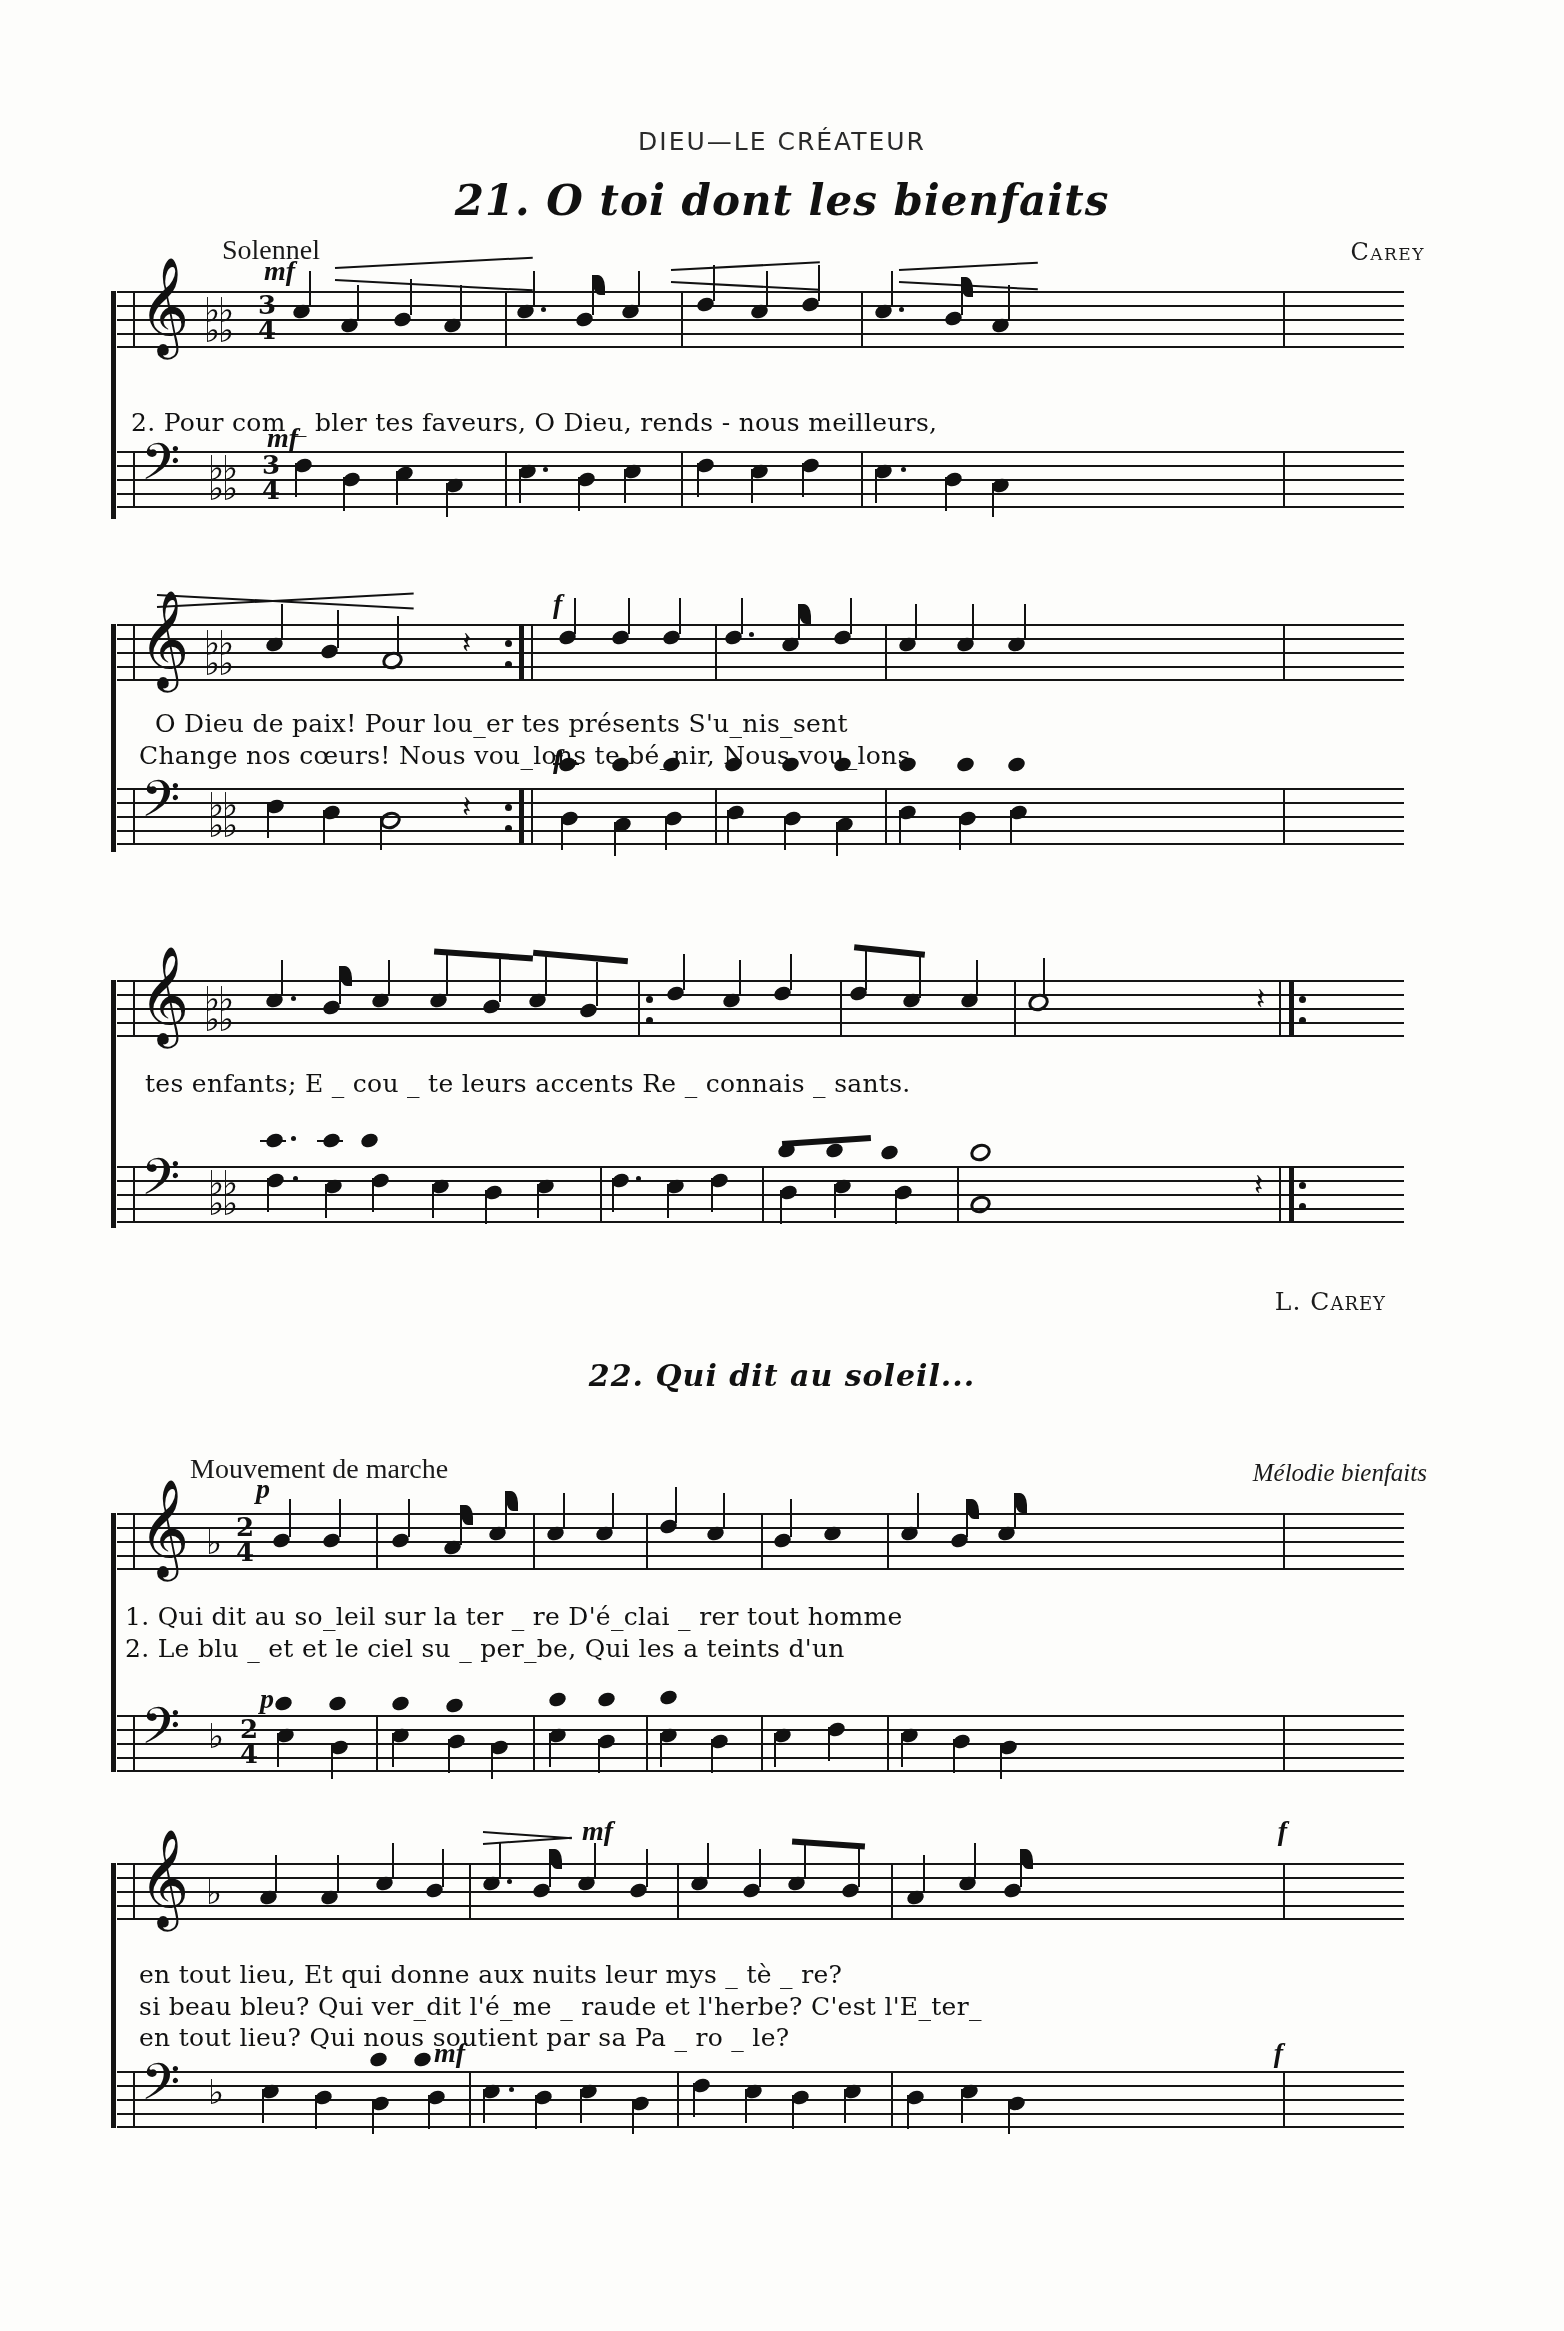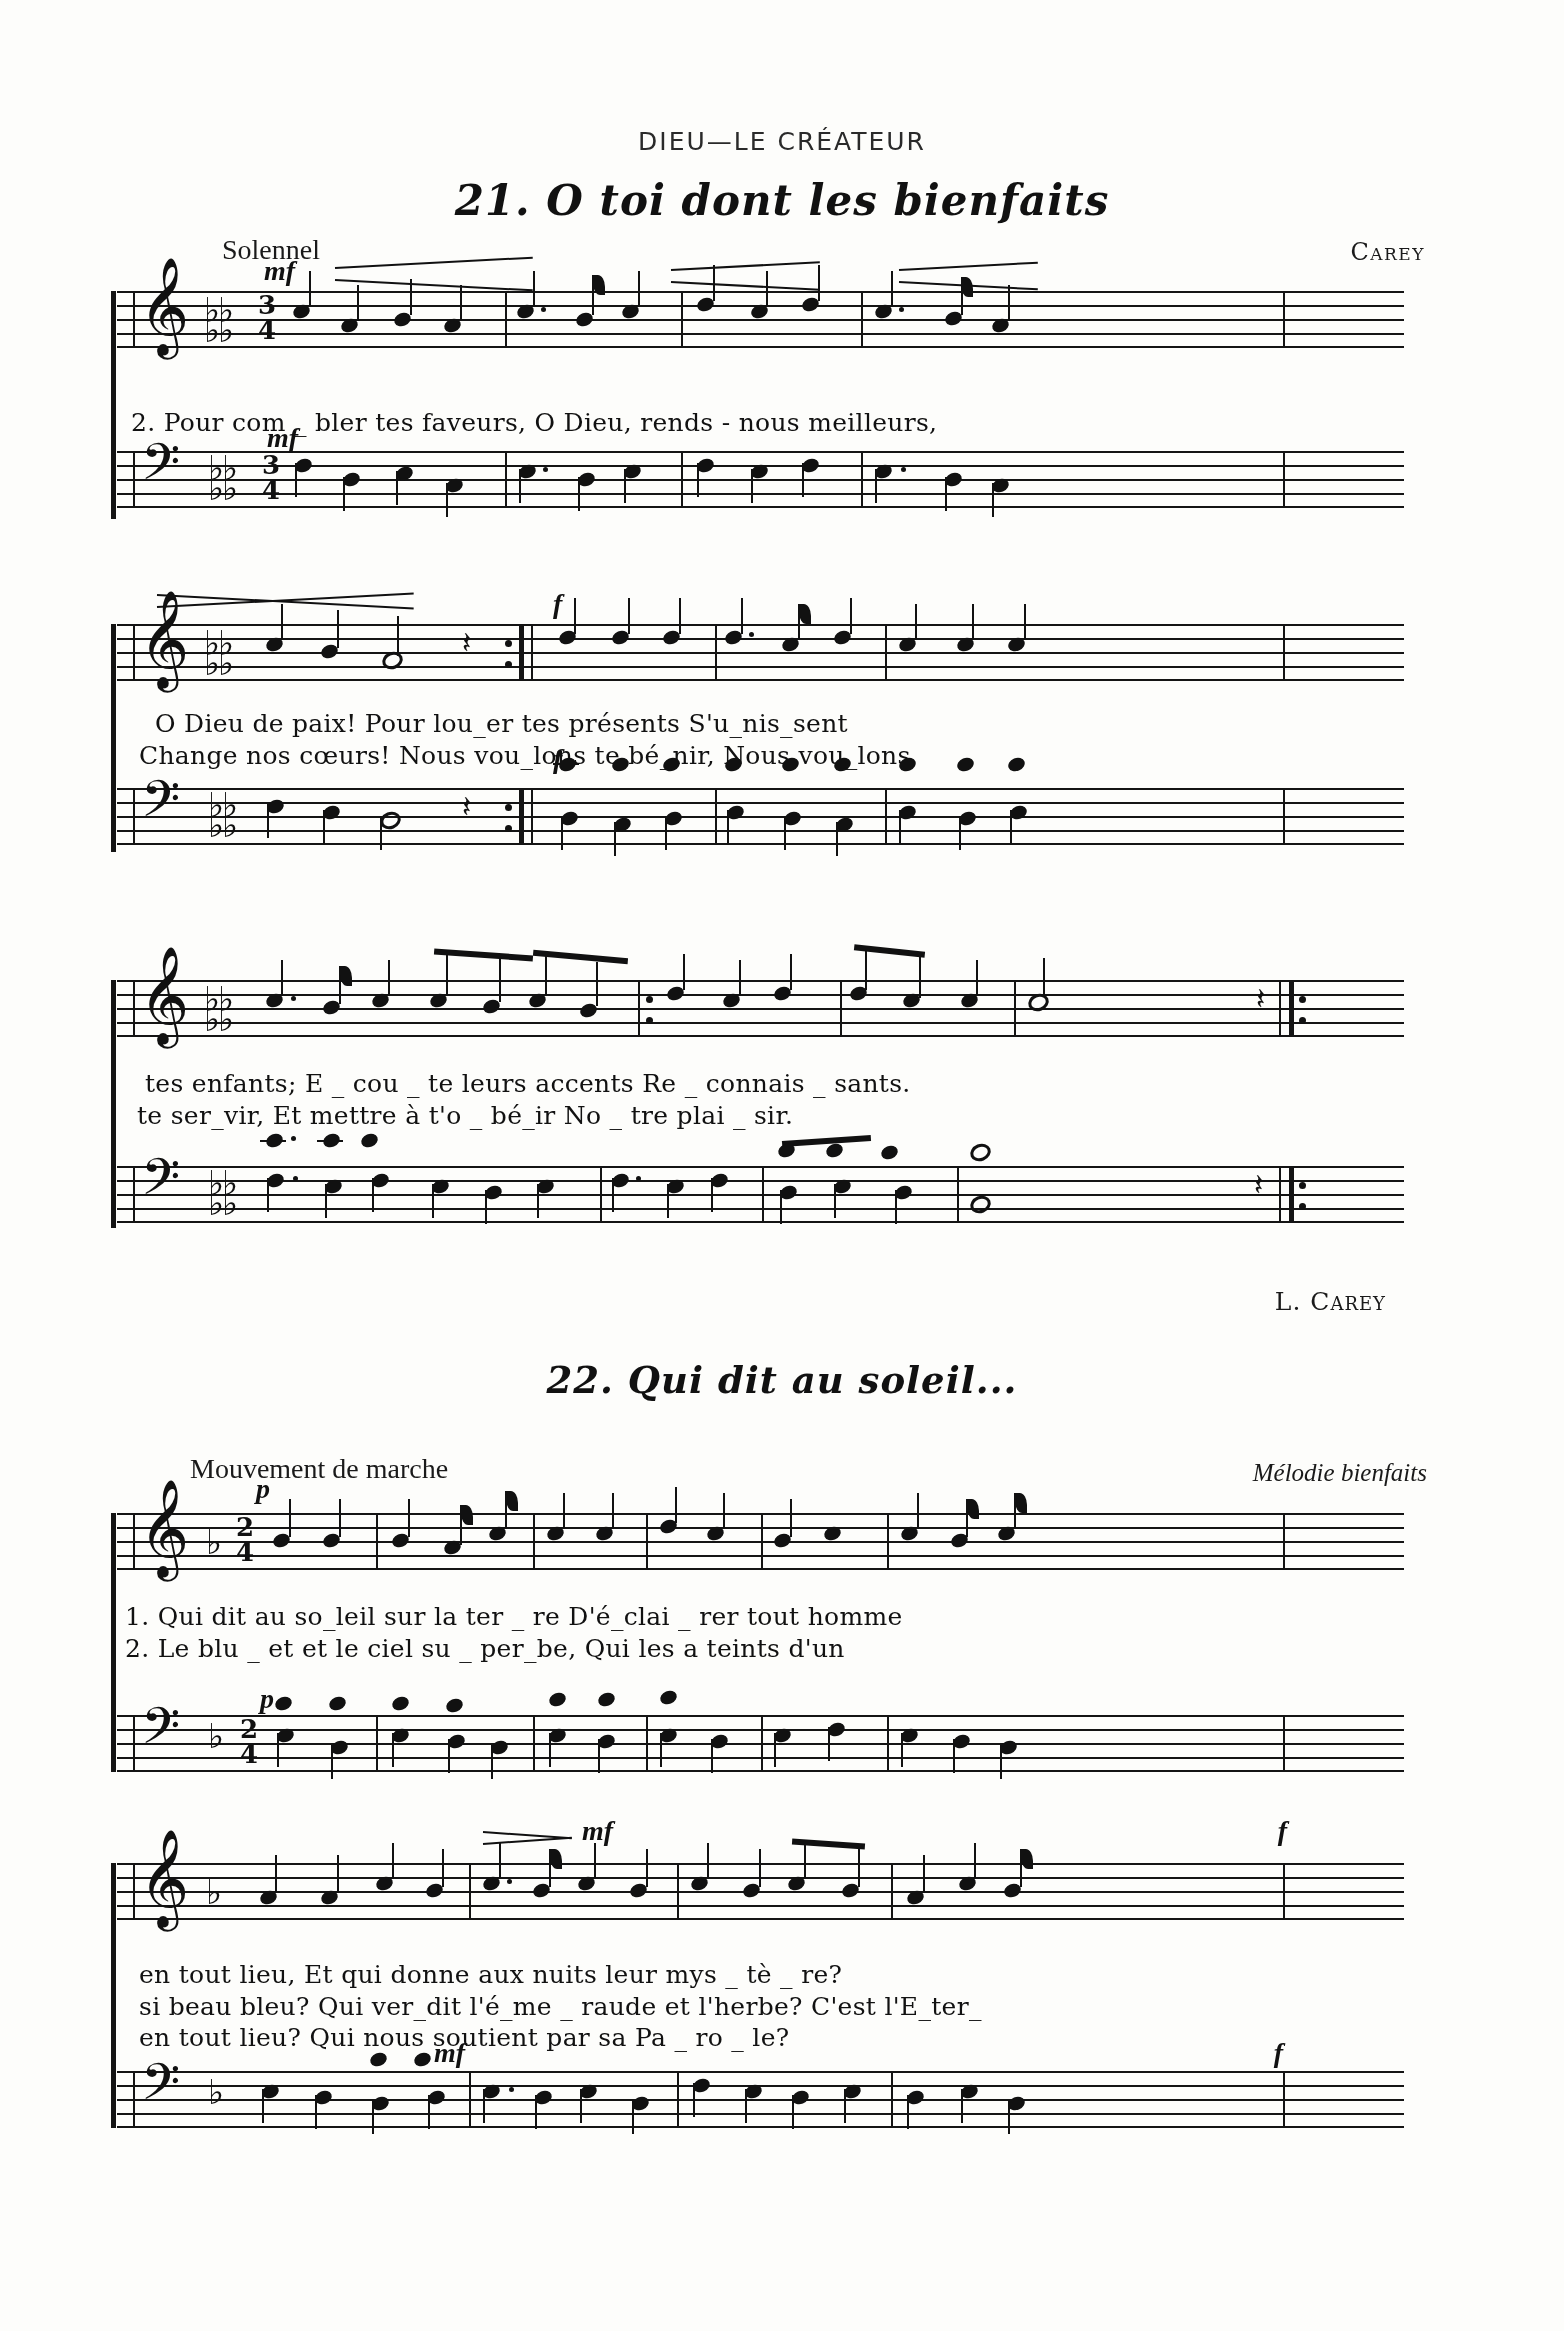--- a/index.html
+++ b/index.html
@@ -36,21 +36,21 @@
   .hymn-title {
     position: absolute;
     left: 0; right: 0;
     text-align: center;
     font-family: "DejaVu Serif", serif;
     font-weight: bold;
     color: #111;
     font-style: italic;
   }
   .title-21 { top: 176px; font-size: 42px; letter-spacing: 1px; }
-  .title-22 { top: 1358px; font-size: 37px; letter-spacing: 1px; }
+  .title-22 { top: 1358px; font-size: 30px; letter-spacing: 1px; }
 
   .tempo-mark {
     position: absolute;
     font-family: "Liberation Serif", serif;
     font-size: 28px;
     color: #1a1a1a;
   }
   .composer {
     position: absolute;
     font-family: "DejaVu Serif", serif;
@@ -538,21 +538,20 @@
       <div class="stem" style="left:926px; top:-12px; height:38px;"></div>
     <div class="rest" style="left:1139px; top:14px;">𝄽</div>
     <div class="barline" style="left:1162px; top:10px; height:57px;"></div>
     <div class="barline thick" style="left:1172px; top:10px; height:57px;"></div>
     <div class="repeat-dots" style="left:1182px; top:26px;">
         <span></span>
         <span></span>
       </div>
 
     <div class="lyric-row" style="left:28px; top:99px;">tes   enfants;   E _ cou _ te    leurs  accents  Re _ connais _ sants.</div>
-    <div class="lyric-row" style="left:20px; top:131px;">te    ser_vir,   Et mettre à     t'o _ bé_ir     No _ tre plai _ sir.</div>
 
     <div class="staff" style="top:196px;">
       <div class="line l0"></div>
         <div class="line l1"></div>
         <div class="line l2"></div>
         <div class="line l3"></div>
         <div class="line l4"></div>
     </div>
     <div class="barline" style="left:16px; top:196px; height:57px;"></div>
     <div class="clef bass" style="left:24px; top:182px;">𝄢</div>

